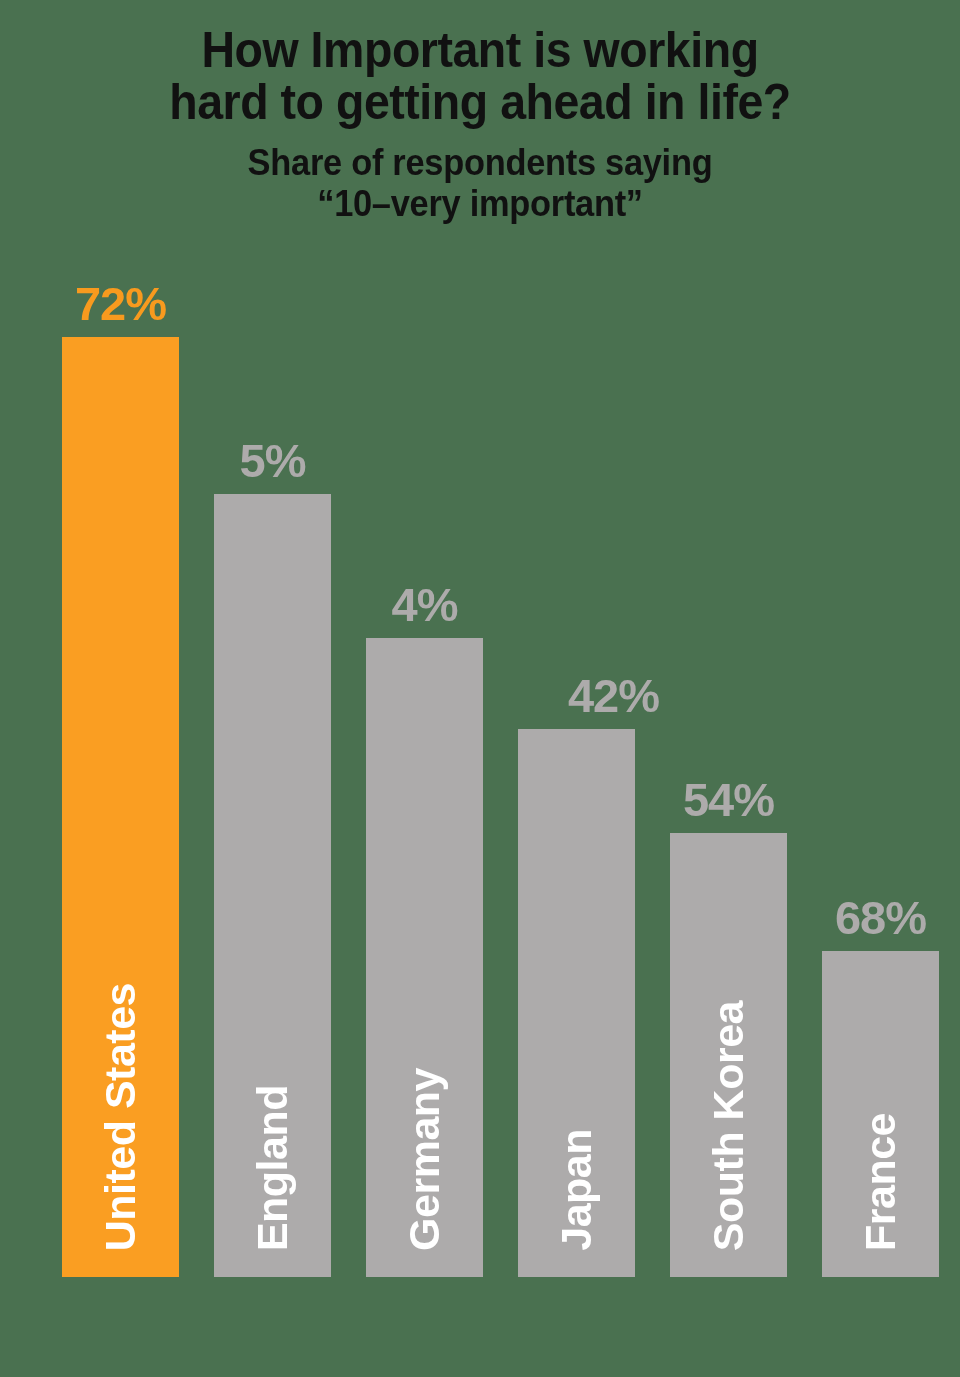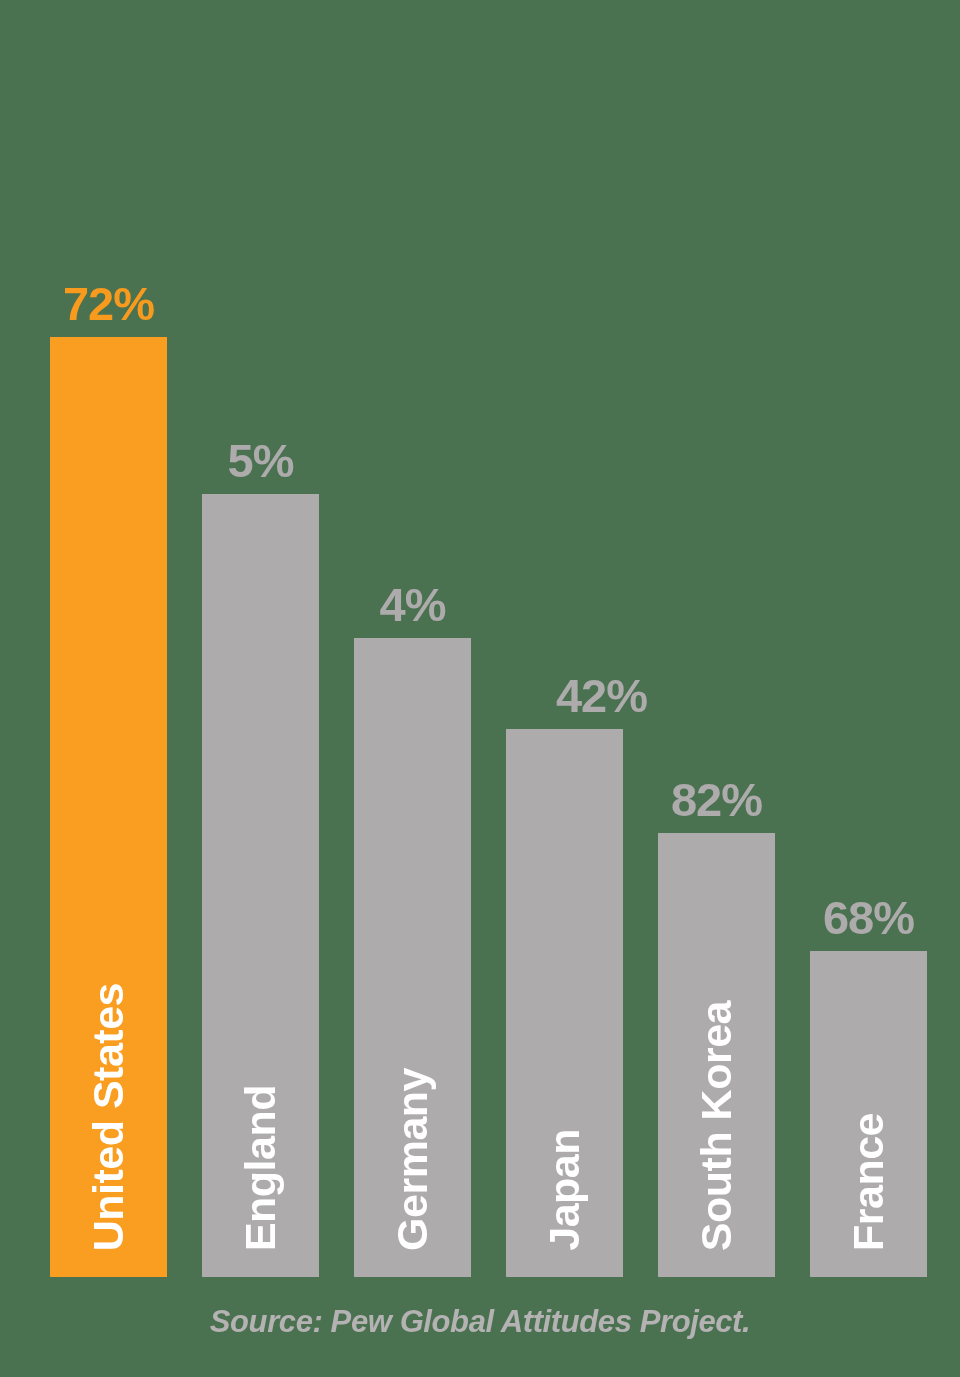--- a/index.html
+++ b/index.html
@@ -51,21 +51,21 @@
     color: #111111;
     margin: 14px 0 0 0;
     transform: scaleX(0.93);
     transform-origin: center top;
     white-space: pre-line;
   }
 
   
   .plot-area {
     position: absolute;
-    left: 4px;
+    left: 16px;
     top: 0;
     width: 850px;
     height: 1377px;
   }
   .bar-group {
     position: absolute;
     bottom: 100px;   
   }
   .bar-rect {
     position: absolute;
@@ -118,20 +118,26 @@
     font-size: 31px;
     letter-spacing: -0.4px;
     color: #b4b2b2;
   }
 </style>
 </head>
 <body>
 
 <div class="chart-root">
 
+  <div class="title-block">
+    <div class="chart-title">How Important is working
+hard to getting ahead in life?</div>
+    <div class="chart-subtitle">Share of respondents saying
+“10–very important”</div>
+  </div>
 
   <div class="plot-area" id="plot-area">
       <div class="bar-group" style="left: 46px; width: 117px; height: 939.6px; bottom: 100px;">
         <div class="bar-value" style="bottom: 949.6px; color: rgb(248, 154, 30);">72%</div>
         <div class="bar-rect" style="height: 939.6px; background: rgb(250, 158, 34);">
           <div class="vert-label">United States</div>
         </div>
       </div>
       <div class="bar-group" style="left: 198px; width: 117px; height: 783px; bottom: 100px;">
         <div class="bar-value" style="bottom: 793px; color: rgb(173, 171, 171);">5%</div>
@@ -145,28 +151,27 @@
           <div class="vert-label">Germany</div>
         </div>
       </div>
       <div class="bar-group" style="left: 502px; width: 117px; height: 548.1px; bottom: 100px;">
         <div class="bar-value" style="bottom: 558.1px; color: rgb(173, 171, 171); margin-left: 37px;">42%</div>
         <div class="bar-rect" style="height: 548.1px; background: rgb(173, 171, 171);">
           <div class="vert-label">Japan</div>
         </div>
       </div>
       <div class="bar-group" style="left: 654px; width: 117px; height: 443.7px; bottom: 100px;">
-        <div class="bar-value" style="bottom: 453.7px; color: rgb(173, 171, 171);">82%</div>
+        <div class="bar-value" style="bottom: 453.7px; color: rgb(173, 171, 171);">54%</div>
         <div class="bar-rect" style="height: 443.7px; background: rgb(173, 171, 171);">
           <div class="vert-label">South Korea</div>
         </div>
       </div>
       <div class="bar-group" style="left: 806px; width: 117px; height: 326.25px; bottom: 100px;">
         <div class="bar-value" style="bottom: 336.25px; color: rgb(173, 171, 171);">68%</div>
         <div class="bar-rect" style="height: 326.25px; background: rgb(173, 171, 171);">
           <div class="vert-label">France</div>
         </div>
       </div>
     </div>
 
-  <div class="source-note">Source: Pew Global Attitudes Project.</div>
 
 </div>
 
 </body></html>

